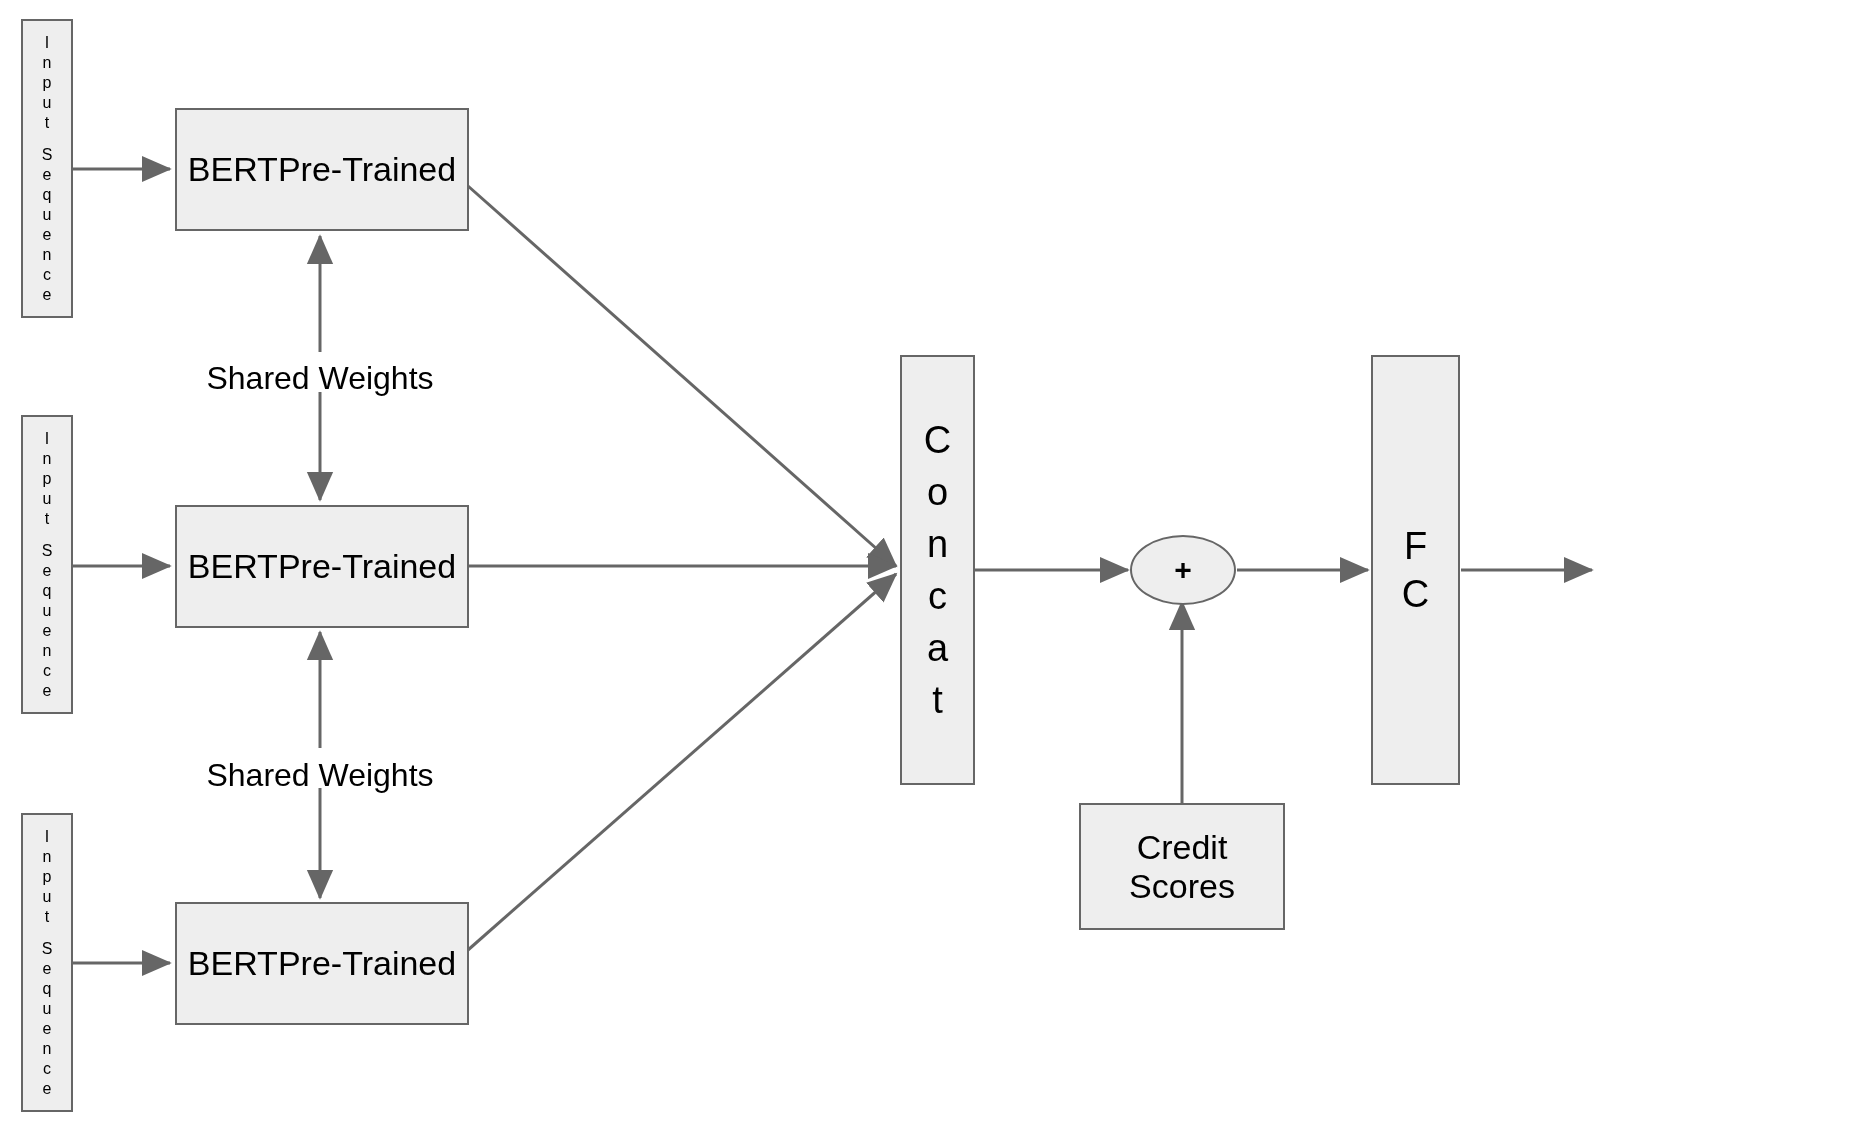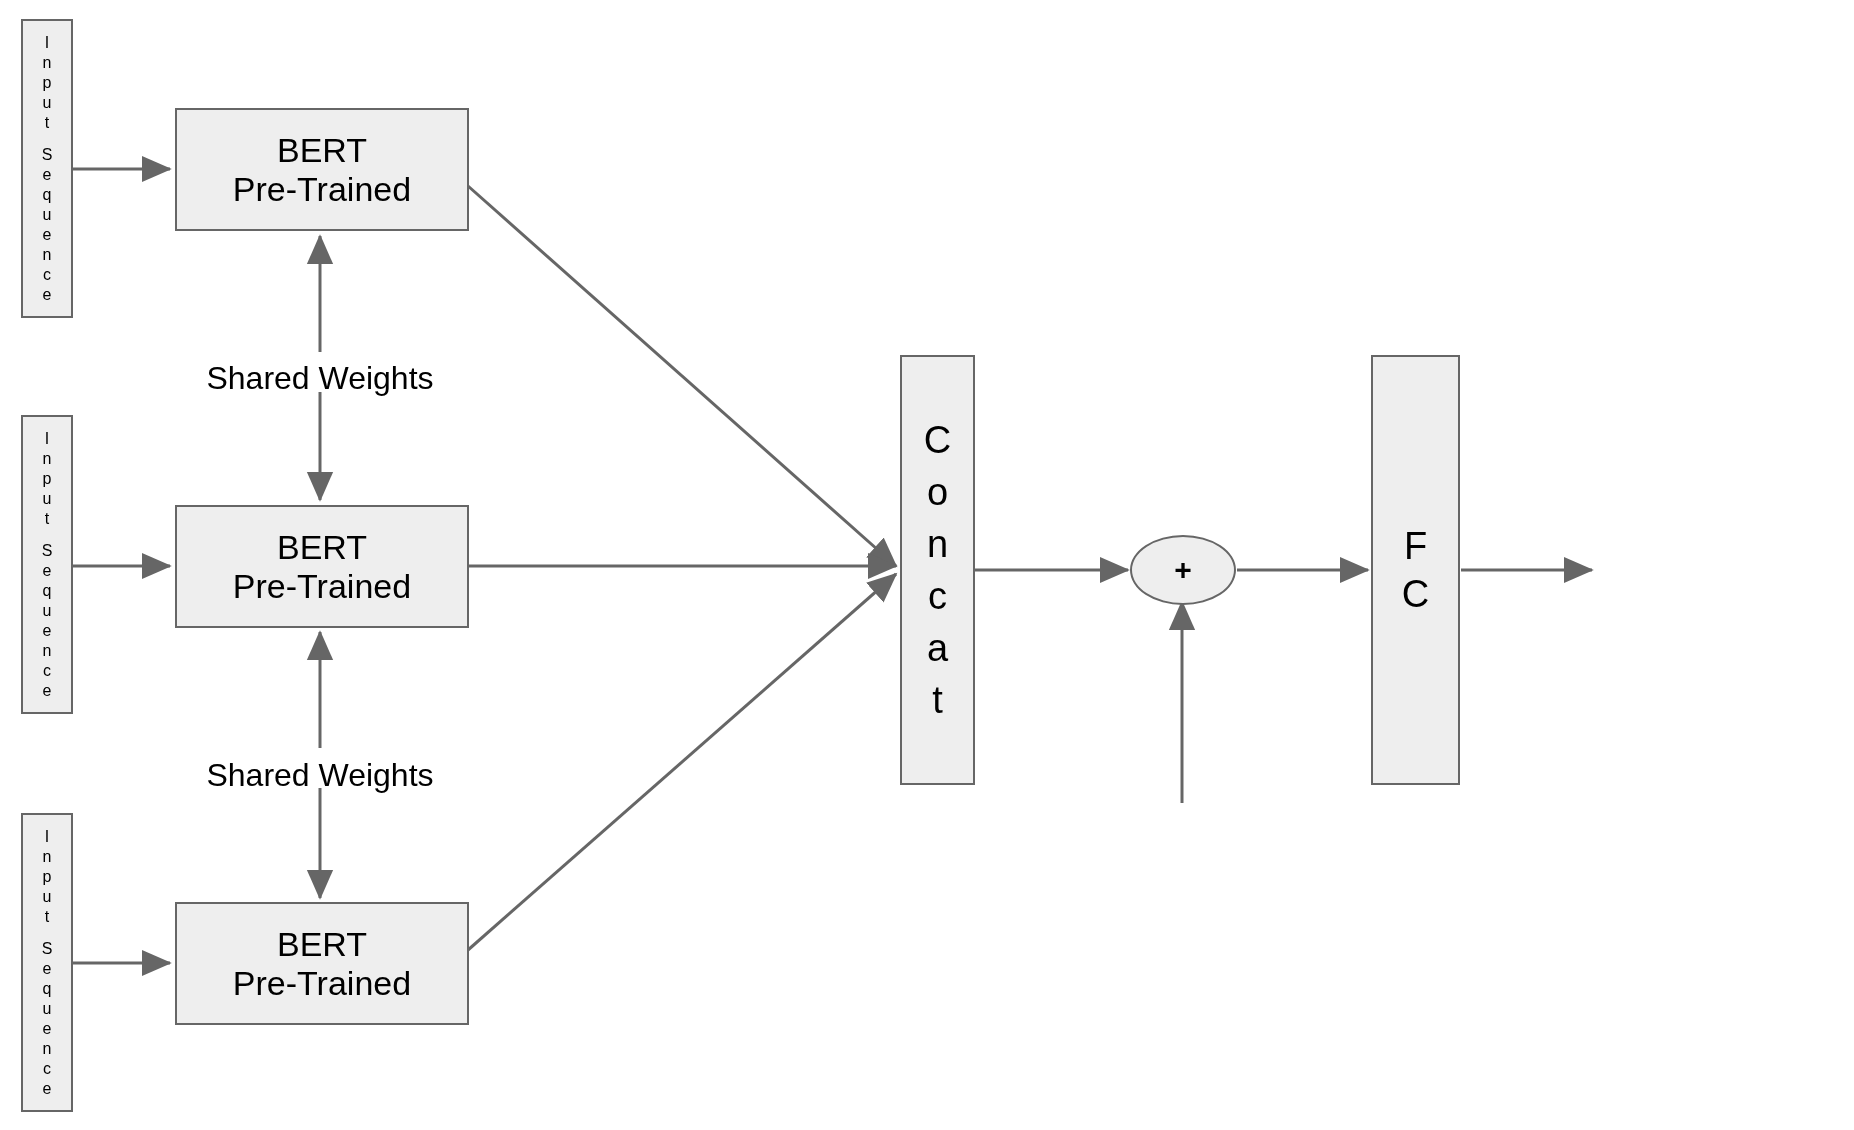--- a/index.html
+++ b/index.html
@@ -63,21 +63,21 @@
     width: 52px;
     font-size: 16px;
   }
   .input-strip .glyph { line-height: 20px; height: 20px; }
   .input-strip .gap   { height: 12px; }
 
   
   .bert {
     width: 294px;
     font-size: 34px;
-    flex-direction: column;
+    flex-direction: row;
   }
   .bert .line { display:block; }
 
   
   .concat {
     width: 75px;
     font-size: 38px;
   }
   .concat .glyph { line-height: 52px; height: 52px; }
 
@@ -257,20 +257,24 @@
         <span class="glyph">c</span>
         <span class="glyph">a</span>
         <span class="glyph">t</span>
       </span>
   </div>
 
   <div class="plus-node" style="left:1130px; top:535px; width:106px; height:70px;">
     <span>+</span>
   </div>
 
+  <div class="node credit" style="left:1079px; top:803px; height:127px;">
+    <span class="line">Credit</span>
+    <span class="line">Scores</span>
+  </div>
 
   <div class="vstack fc" style="left:1371px; top:355px; height:430px;">
     <span class="vtext">
         <span class="glyph">F</span>
         <span class="glyph">C</span>
       </span>
   </div>
 
 
 </div>

